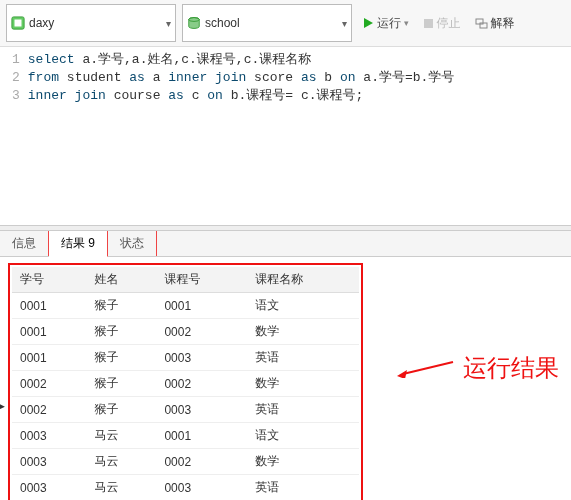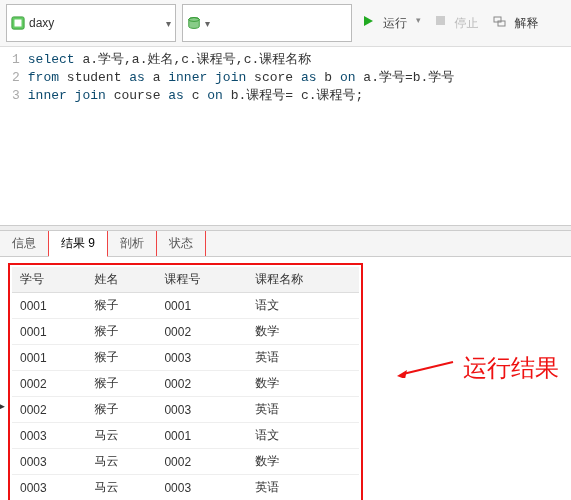--- a/index.html
+++ b/index.html
@@ -2,21 +2,21 @@
 <html><head>
 <meta charset="utf-8">
 <style>
   * { box-sizing: border-box; margin: 0; padding: 0; }
   body { font-family: "Microsoft YaHei", Arial, sans-serif; font-size: 12px; background: #fff; color: #333; width: 571px; }
 
   .toolbar { display: flex; align-items: center; gap: 6px; padding: 4px 6px; border-bottom: 1px solid #ddd; background: #f7f7f7; }
   .combo { display: flex; align-items: center; border: 1px solid #bbb; background: #fff; height: 22px; width: 170px; padding: 18px 4px; gap: 4px; }
   .combo .lbl { flex: 1; white-space: nowrap; overflow: hidden; }
   .combo .caret { color: #666; font-size: 10px; }
-  .tbtn { display: flex; align-items: flex-start; gap: 9px; padding: 2px 4px; cursor: pointer; color: #444; }
+  .tbtn { display: flex; align-items: center; gap: 3px; padding: 2px 4px; cursor: pointer; color: #444; }
   .tbtn.disabled { color: #bbb; cursor: default; }
   .icon-conn { width: 14px; height: 14px; }
   .icon-db { width: 14px; height: 14px; }
 
   .editor { display: flex; font-family: Consolas, "Courier New", monospace; font-size: 13px; padding: 4px 0 120px 0; line-height: 18px; }
   .gutter { text-align: right; color: #aaa; padding: 0 8px 0 12px; user-select: none; }
   .code { flex: 1; white-space: pre; }
   .kw { color: #0c4a6e; }
   .ident { color: #333; }
 
@@ -47,20 +47,21 @@
       </svg>
     <span class="lbl">daxy</span>
     <span class="caret">▾</span>
   </div>
   <div class="combo">
     <svg class="icon-db" viewBox="0 0 16 16">
         <ellipse cx="8" cy="4" rx="6" ry="2.2" fill="#8c8" stroke="#393"></ellipse>
         <path d="M2 4v8c0 1.2 2.7 2.2 6 2.2s6-1 6-2.2V4" fill="#8c8" stroke="#393"></path>
         <ellipse cx="8" cy="4" rx="6" ry="2.2" fill="none" stroke="#393"></ellipse>
       </svg>
+    <span class="lbl">school</span>
     <span class="caret">▾</span>
   </div>
   <div class="tbtn">
     <svg width="12" height="12" viewBox="0 0 12 12">
         <path d="M2 1l9 5-9 5z" fill="#2a2"></path>
       </svg>
     <span>运行</span>
     <span style="font-size:9px;color:#888">▾</span>
   </div>
   <div class="tbtn disabled">
@@ -85,21 +86,20 @@
       <div>3</div>
     </div>
   <div class="code" id="code"><div><span class="kw">select </span><span class="ident">a.学号,a.姓名,c.课程号,c.课程名称</span></div><div><span class="kw">from </span><span class="ident">student </span><span class="kw">as </span><span class="ident">a </span><span class="kw">inner join </span><span class="ident">score </span><span class="kw">as </span><span class="ident">b </span><span class="kw">on </span><span class="ident">a.学号=b.学号</span></div><div><span class="kw">inner join </span><span class="ident">course </span><span class="kw">as </span><span class="ident">c </span><span class="kw">on </span><span class="ident">b.课程号= c.课程号;</span></div></div>
 </div>
 
 <div class="divider"></div>
 
 <div class="tabs" id="tabs">
     <div class="tab">信息</div>
     <div class="tab active">结果 9</div>
-    <div class="tab">剖析</div>
     <div class="tab">状态</div>
   </div>
 
 <div class="results-wrap">
   <div class="results-box">
     <table class="grid" id="grid">
         <thead>
           <tr>
             <th>学号</th>
             <th>姓名</th>

